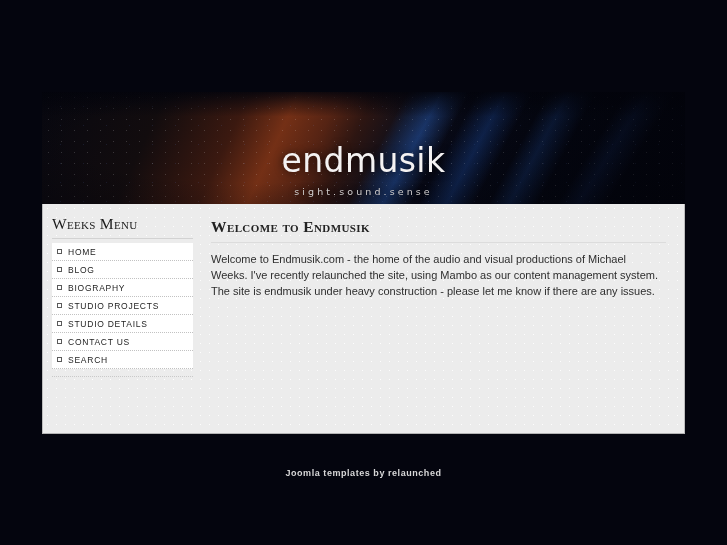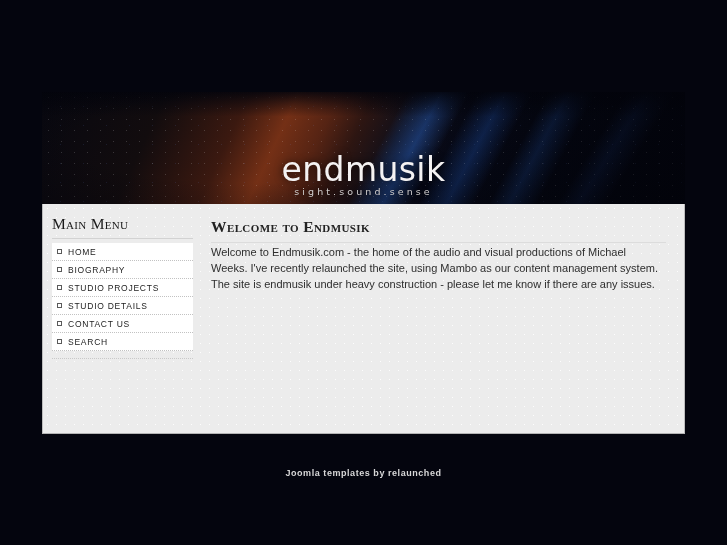--- a/index.html
+++ b/index.html
@@ -84,21 +84,21 @@
   #logo-word {
     font-family: "DejaVu Sans", sans-serif;
     font-size: 33px;
     font-weight: 400;
     color: #f4f2f2;
     letter-spacing: 0.4px;
     line-height: 1;
     text-shadow: 0 0 9px rgba(0,0,0,0.75);
   }
   #logo-tag {
-    margin-top: 1px;
+    margin-top: 10px;
     font-family: "DejaVu Sans", sans-serif;
     font-size: 9.5px;
     color: #cfcccc;
     letter-spacing: 3.1px;
     line-height: 1;
     text-shadow: 0 0 6px rgba(0,0,0,0.8);
     text-align: center;
   }
 
   
@@ -166,21 +166,21 @@
     padding: 14px 18px 20px 9px;
   }
   #content-heading {
     font-family: "Liberation Serif", serif;
     font-size: 15.5px;
     font-variant: small-caps;
     letter-spacing: 0.4px;
     color: #222;
     padding-bottom: 6px;
     border-bottom: 1px solid #dcdcdc;
-    margin-bottom: 1px;
+    margin-bottom: 8px;
   }
   #content-body {
     font-size: 11px;
     line-height: 16px;
     color: #2e2e2e;
     max-width: 452px;
   }
 
   
   #footer {
@@ -205,24 +205,27 @@
     <div class="vignette"></div>
     <div id="logo-block">
       <div id="logo-word">endmusik</div>
       <div id="logo-tag">sight.sound.sense</div>
     </div>
   </div>
 
   <div id="panel">
 
     <div id="sidebar">
-      <div id="menu-heading">Main Menu</div>
+      <div id="menu-heading">Weeks Menu</div>
       <ul class="menu-list">
         <li class="menu-item">
           <span class="bullet"></span><span>Home</span>
+        </li>
+        <li class="menu-item">
+          <span class="bullet"></span><span>Blog</span>
         </li>
         <li class="menu-item">
           <span class="bullet"></span><span>Biography</span>
         </li>
         <li class="menu-item">
           <span class="bullet"></span><span>Studio Projects</span>
         </li>
         <li class="menu-item">
           <span class="bullet"></span><span>Studio Details</span>
         </li>

